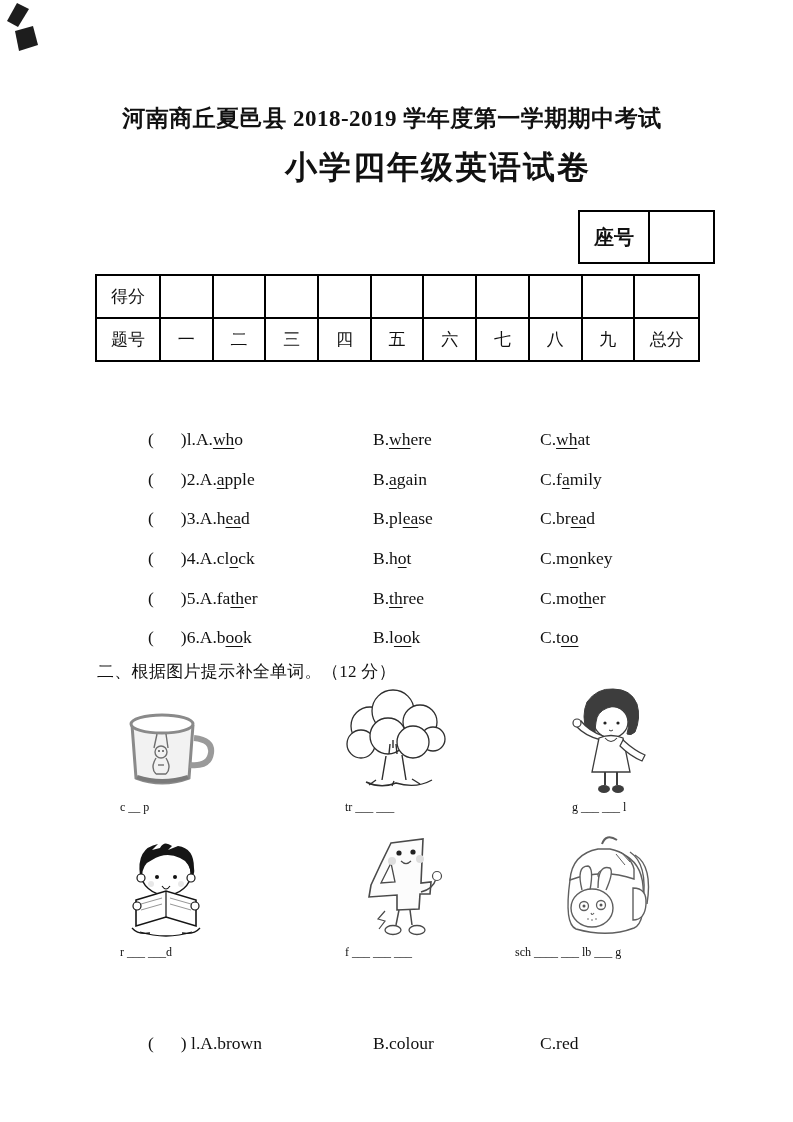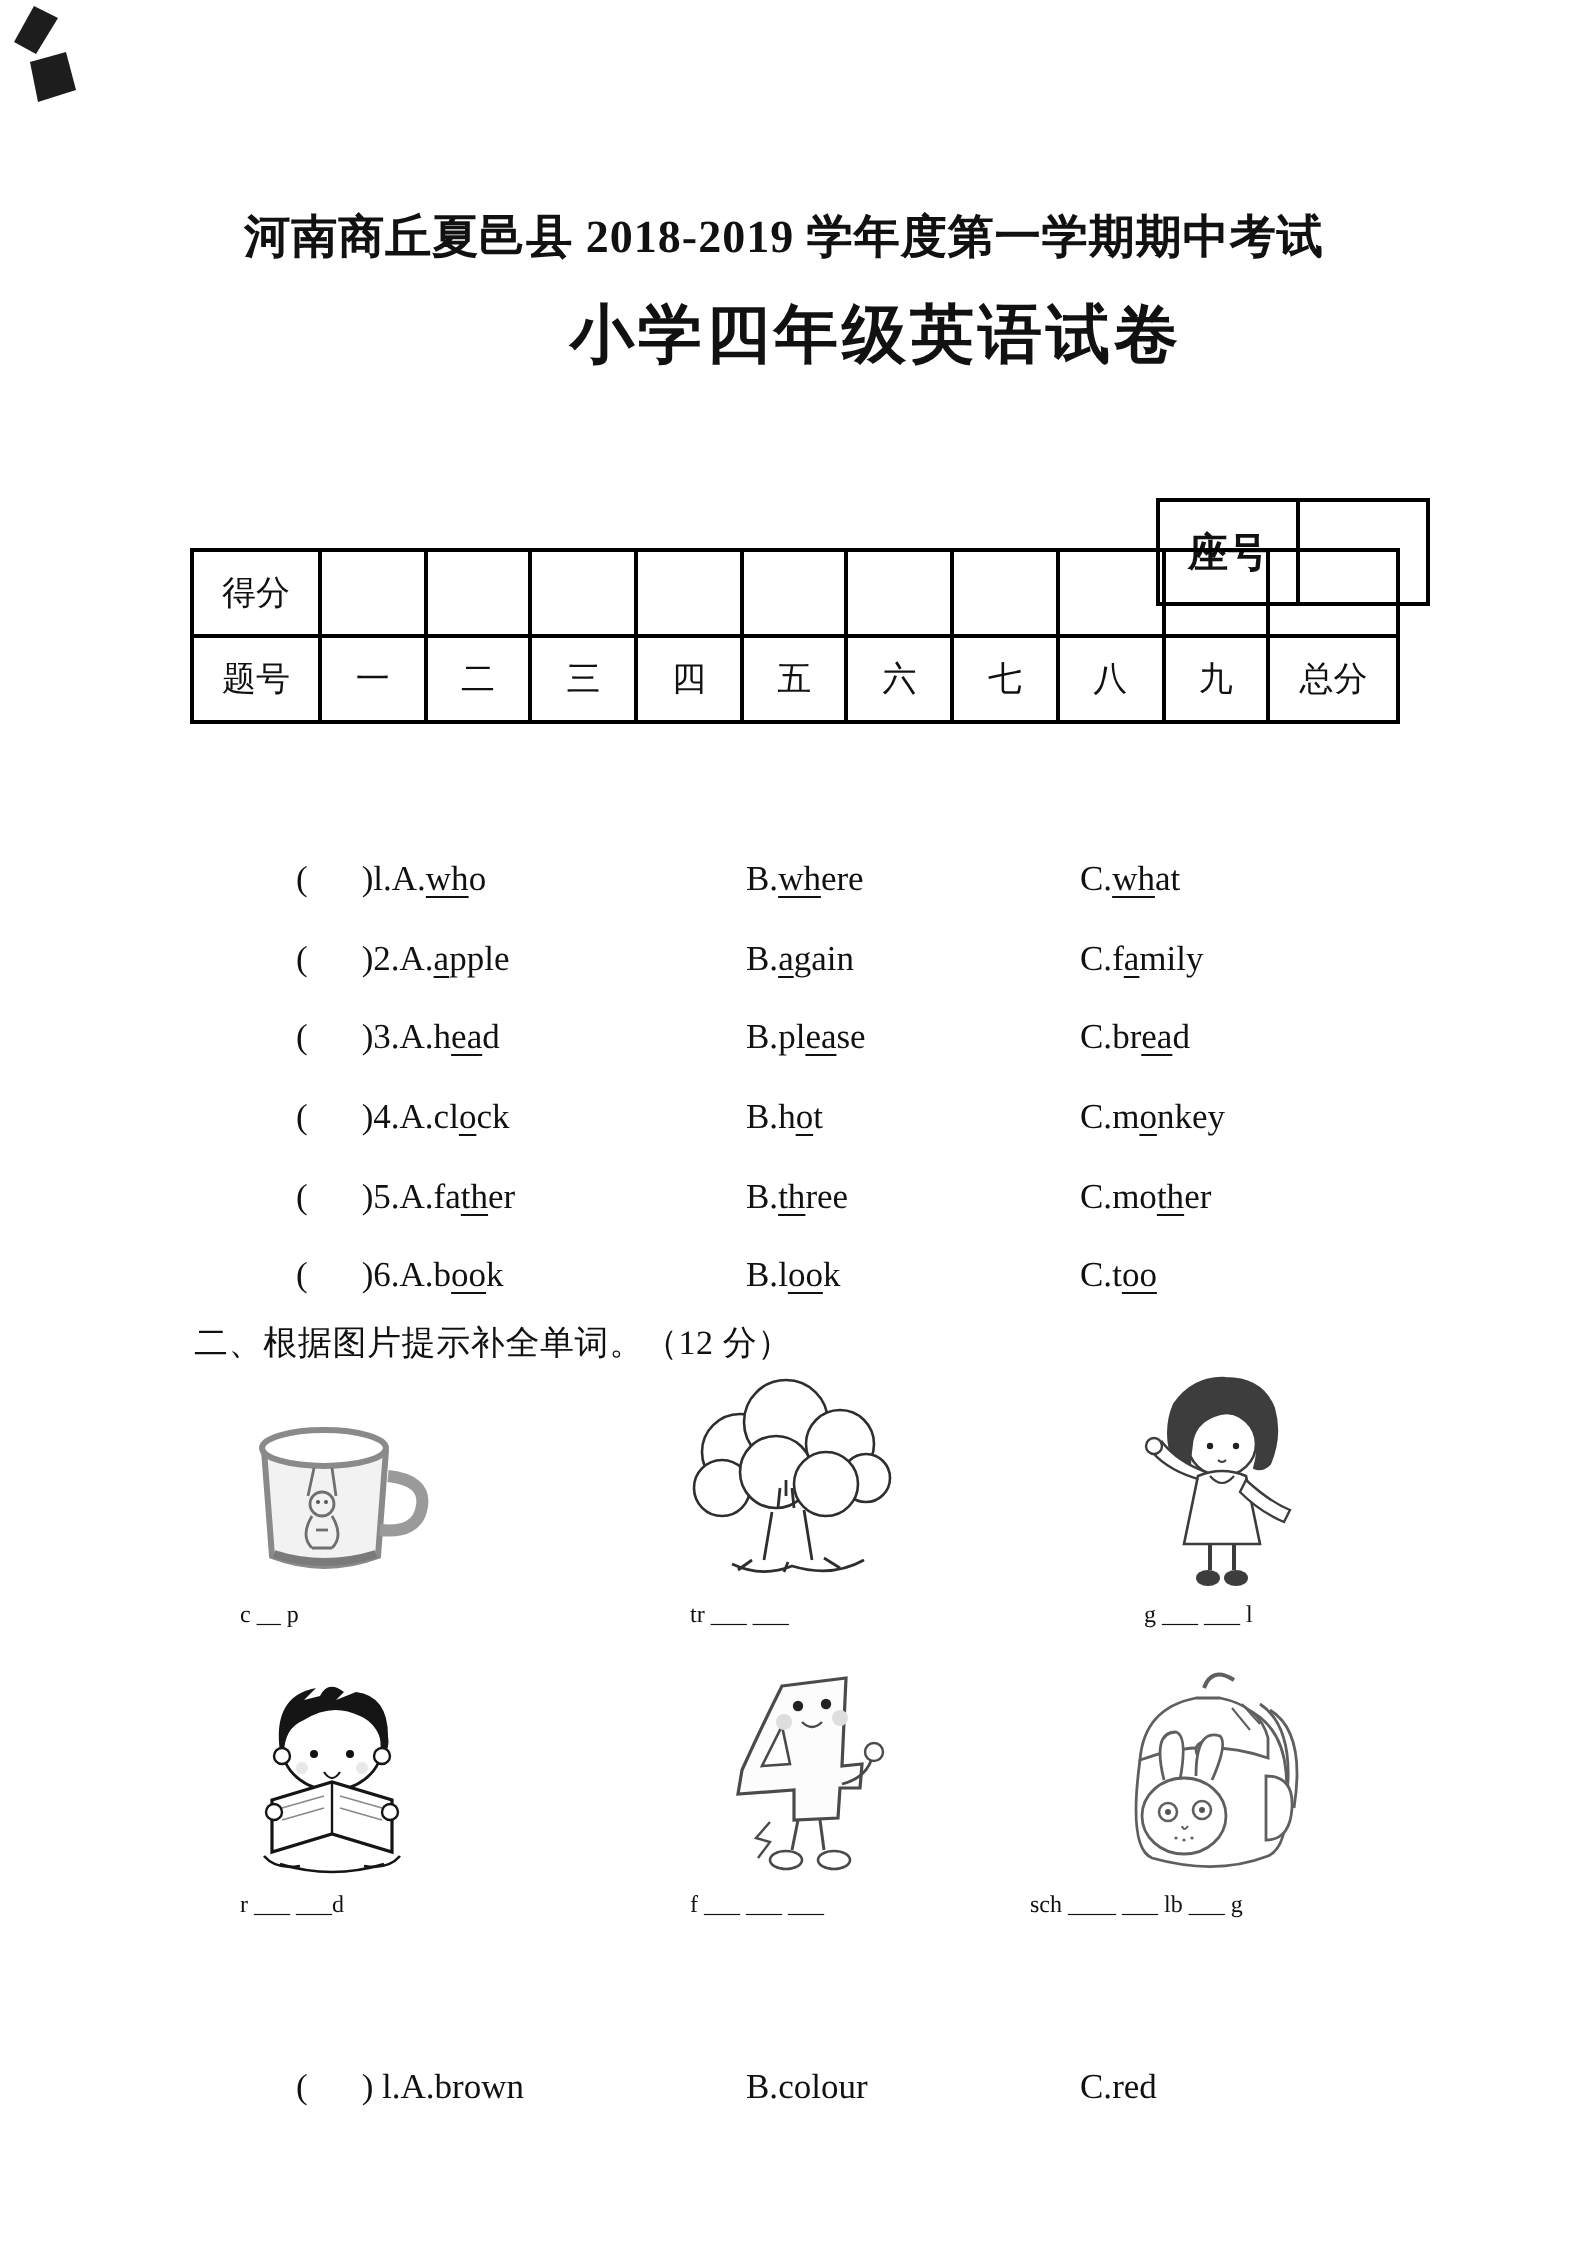--- a/index.html
+++ b/index.html
@@ -5,21 +5,21 @@
   html,body{margin:0;padding:0;background:#fff;}
   .page{position:relative;width:784px;height:1122px;background:#fff;overflow:hidden;
         font-family:"Liberation Serif","DejaVu Serif",serif;color:#111;}
   
   .title1{position:absolute;top:103px;left:0;width:100%;text-align:center;
           font-size:23px;font-weight:700;letter-spacing:.5px;}
   .title2{position:absolute;top:146px;left:0;width:100%;text-align:center;
           font-size:32px;font-weight:700;letter-spacing:2px;margin-left:46px;}
   
   .seat{position:absolute;left:578px;top:210px;width:137px;height:54px;
-        border:2px solid #000;display:flex;box-sizing:border-box;margin-top:39px;}
+        border:2px solid #000;display:flex;box-sizing:border-box;}
   .seat-label{width:68px;border-right:2px solid #000;display:flex;align-items:center;
         justify-content:center;font-size:20px;font-weight:700;
         font-family:"Liberation Sans","DejaVu Sans",sans-serif;}
   .seat-value{flex:1;}
   
   .score-table{position:absolute;left:95px;top:274px;width:603px;border-collapse:collapse;
         table-layout:fixed;}
   .score-table td{border:2px solid #000;height:41px;text-align:center;font-size:17px;
         padding:0;}
   

